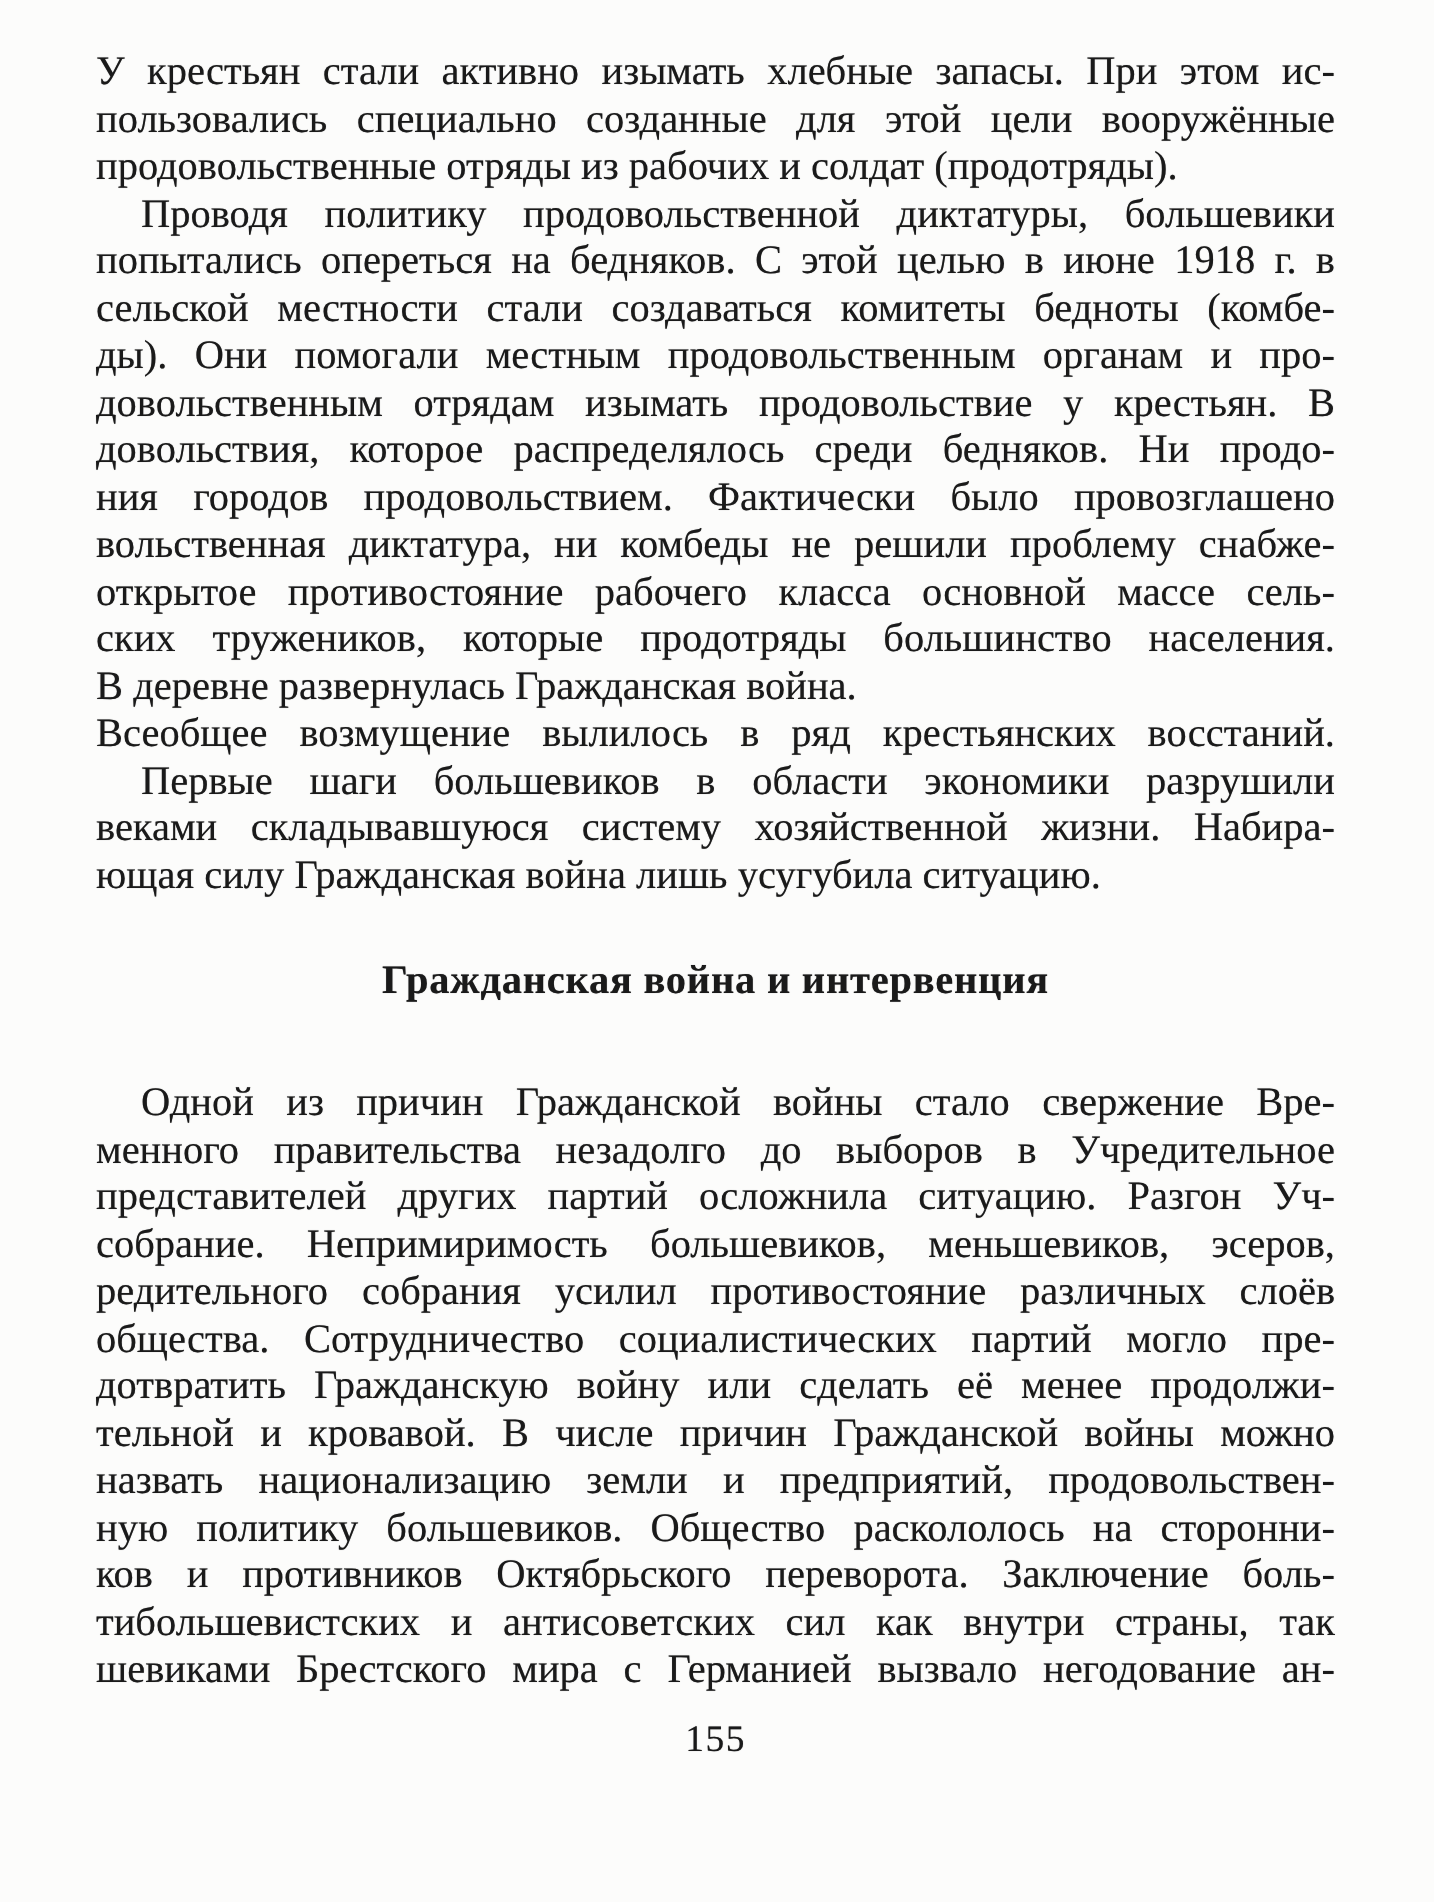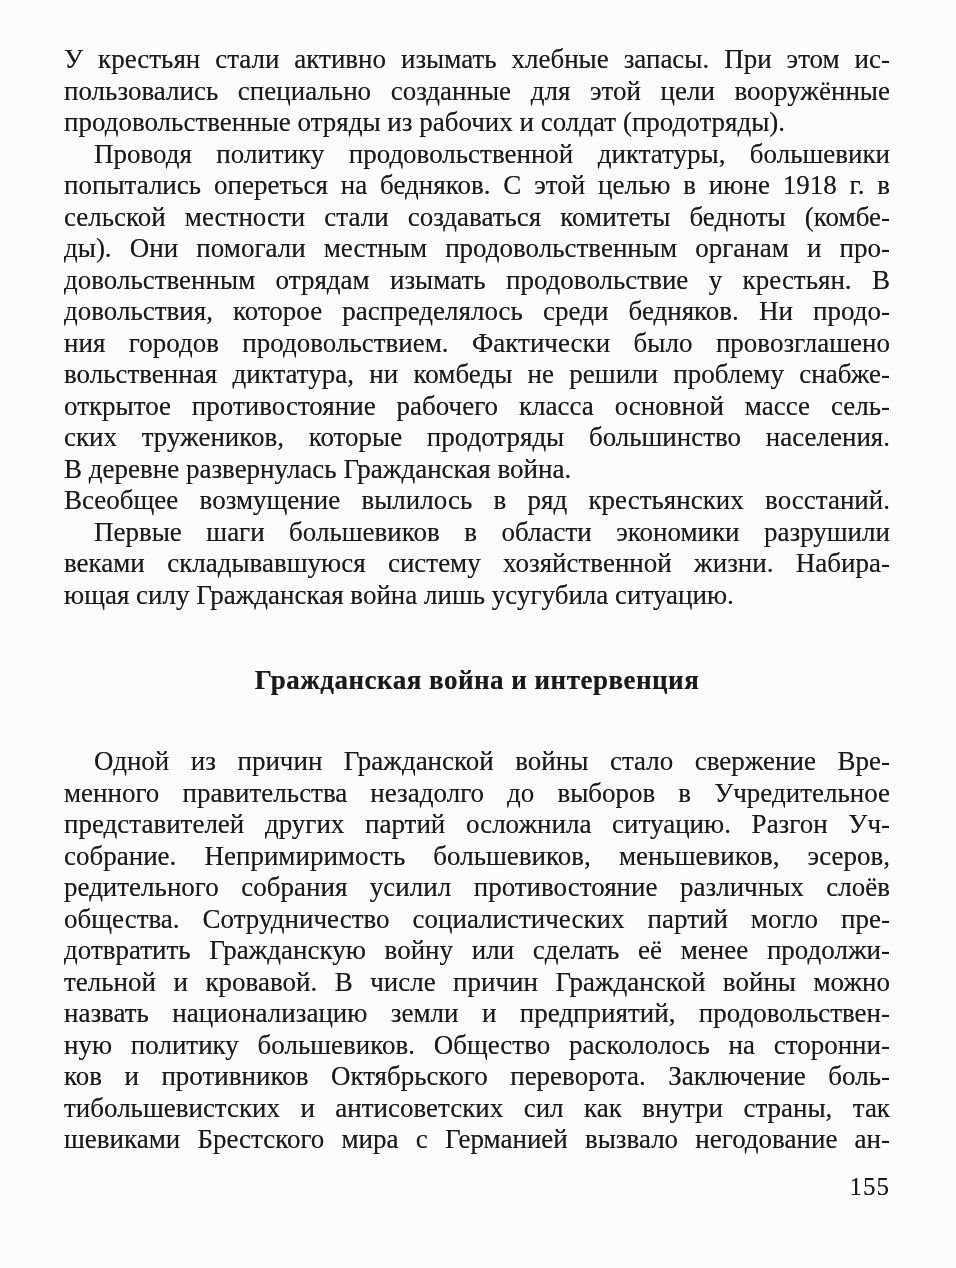--- a/index.html
+++ b/index.html
@@ -9,21 +9,21 @@
     height: 1268px;
     overflow: hidden;
   }
   body {
     background: #fcfcfb;
   }
   .book-page {
     box-sizing: border-box;
     width: 956px;
     height: 1268px;
-    padding: 44px 66px 0 64px;
+    padding: 32px 66px 0 64px;
     font-family: "Liberation Serif", "DejaVu Serif", serif;
     font-size: 27px;
     line-height: 31.5px;
     color: #1a1a1a;
     text-shadow: 0 0 0.5px rgba(10,10,10,0.55); 
   }
   .paragraph { margin: 0; }
   .line {
     text-align: justify;
     text-align-last: justify;
@@ -33,25 +33,25 @@
     text-align-last: left;
   }
   .line.indent {
     text-indent: 30px;
   }
   .heading {
     text-align: center;
     font-weight: bold;
     font-size: 27px;
     line-height: 36px;
-    margin: 51px 0 48px 0;
+    margin: 36px 0 48px 0;
     letter-spacing: 0.5px;
   }
   .page-number {
-    text-align: right;
+    text-align: center;
     margin-top: 16px;
     font-size: 25px;
     line-height: 30px;
     letter-spacing: 1px;
   }
 </style>
 </head>
 <body>
 
 <div class="book-page">

